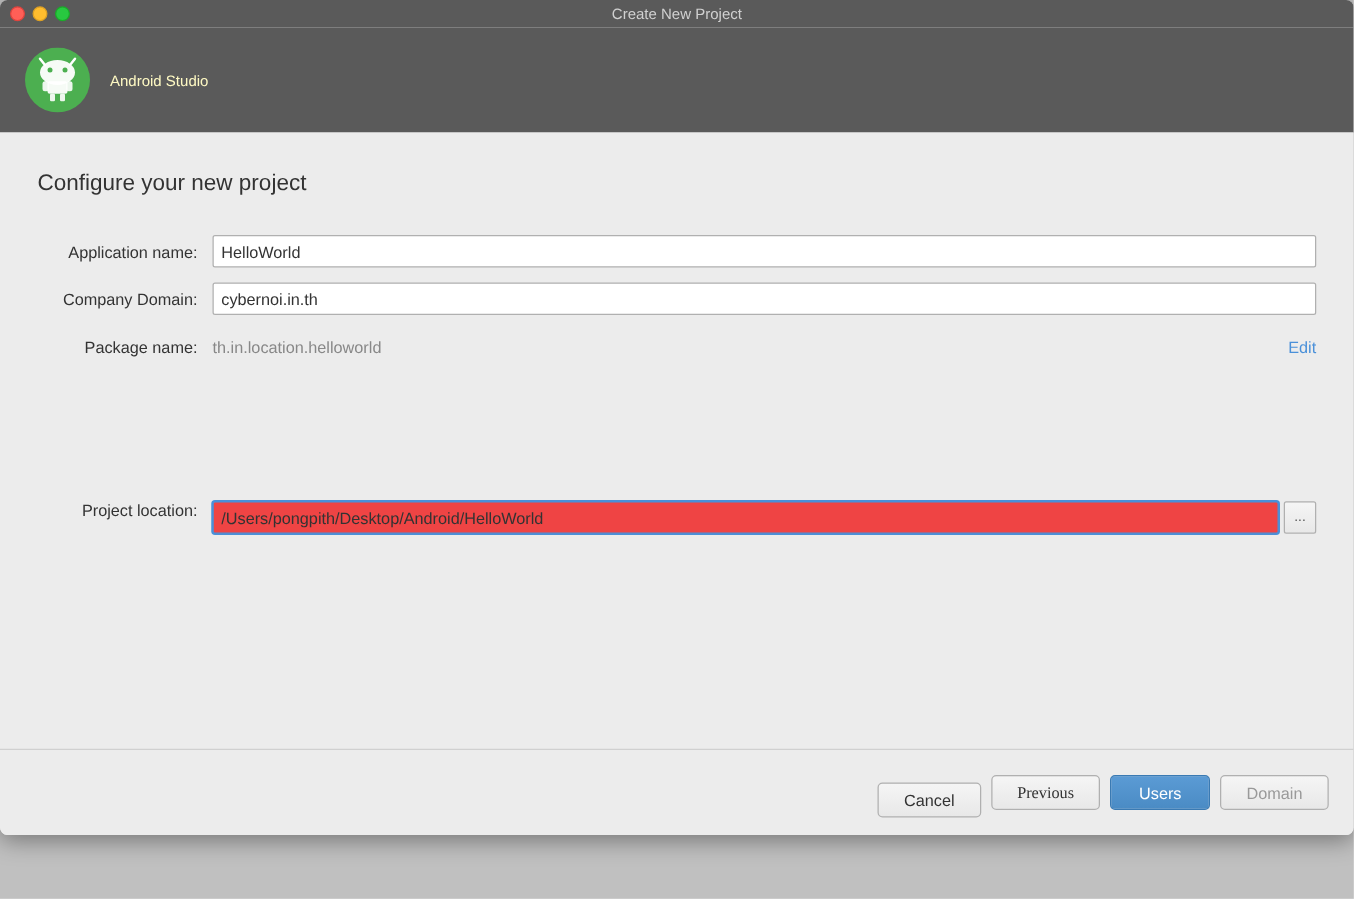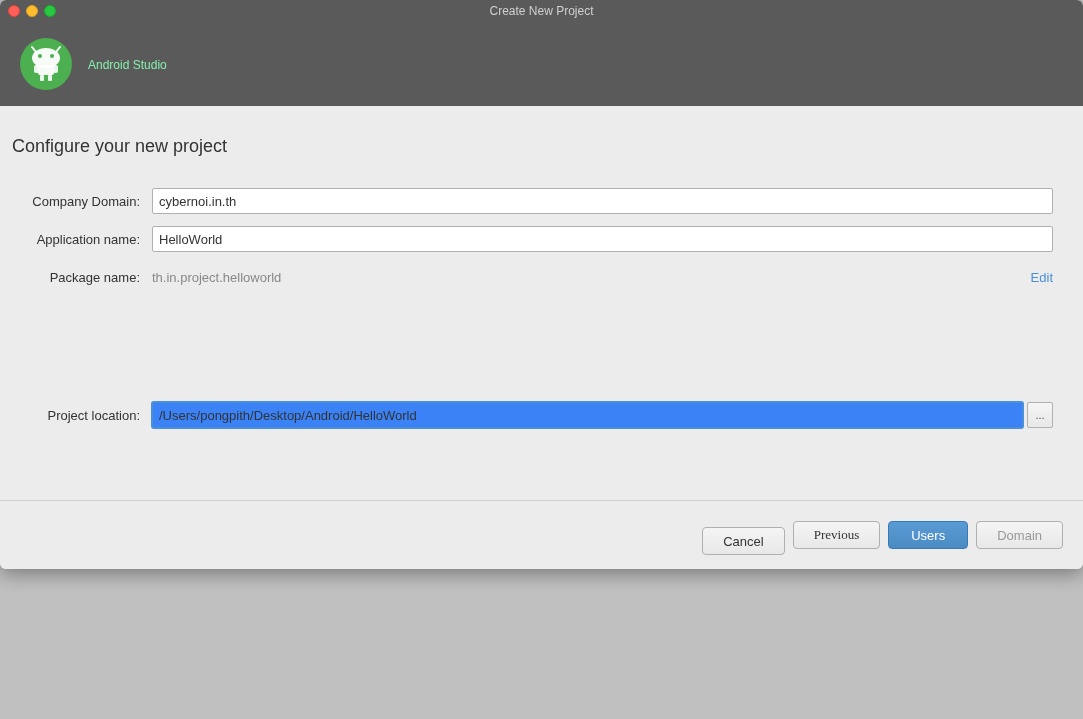--- a/index.html
+++ b/index.html
@@ -12,21 +12,21 @@
       width: 1083px;
       height: 719px;
       background: #c0c0c0;
       font-family: -apple-system, 'Helvetica Neue', Arial, sans-serif;
       font-size: 13px;
       overflow: hidden;
     }
 
     .window {
       width: 1083px;
-      height: 569px;
+      height: 668px;
       background: #ececec;
       border-radius: 6px;
       overflow: hidden;
       display: flex;
       flex-direction: column;
       box-shadow: 0 4px 20px rgba(0,0,0,0.4);
     }
 
     
     .title-bar {
@@ -86,30 +86,30 @@
     }
 
     .header-title {
       color: #ffffff;
       font-size: 22px;
       font-weight: 300;
       letter-spacing: 0.5px;
     }
 
     .header-subtitle {
-      color: #86efac;
+      color: #fef9c3;
       font-size: 12px;
       margin-top: 2px;
     }
 
     
     .main-content {
       flex: 1;
       background: #ececec;
-      padding: 30px 30px 0 12px;
+      padding: 30px 30px 0 30px;
       display: flex;
       flex-direction: column;
     }
 
     .page-title {
       font-size: 18px;
       font-weight: 400;
       color: #333333;
       margin-bottom: 30px;
     }
@@ -166,37 +166,37 @@
       flex: 1;
     }
 
     
     .location-section {
       margin-top: 100px;
     }
 
     .location-row {
       display: flex;
-      align-items: center;
+      align-items: flex-start;
       margin-bottom: 10px;
     }
 
     .location-input-wrapper {
       flex: 1;
       display: flex;
       align-items: center;
       gap: 4px;
     }
 
     .location-input {
       flex: 1;
       height: 26px;
       border: 1px solid #4a90d9;
       border-radius: 2px;
-      background: #3b82f6;
+      background: #ef4444;
       padding: 0 6px;
       font-size: 13px;
       color: #333333;
       outline: none;
       box-shadow: 0 0 0 1px #4a90d9;
     }
 
     .browse-button {
       width: 26px;
       height: 26px;
@@ -295,32 +295,32 @@
       <span class="header-subtitle">Android Studio</span>
     </div>
   </div>
 
   <div class="main-content">
     <h2 class="page-title">Configure your new project</h2>
 
     <div class="form-area">
 
       <div class="form-row">
+        <label class="form-label">Application name:</label>
+        <input class="form-input" type="text" value="HelloWorld" style="">
+      </div>
+
+      <div class="form-row">
         <label class="form-label">Company Domain:</label>
         <input class="form-input" type="text" value="cybernoi.in.th" style="">
       </div>
 
       <div class="form-row">
-        <label class="form-label">Application name:</label>
-        <input class="form-input" type="text" value="HelloWorld" style="">
-      </div>
-
-      <div class="form-row">
         <label class="form-label">Package name:</label>
-        <span class="package-value">th.in.project.helloworld</span>
+        <span class="package-value">th.in.location.helloworld</span>
         <a class="edit-link" href="#">Edit</a>
       </div>
 
     </div>
 
     <div class="location-section">
       <div class="location-row form-row">
         <label class="form-label">Project location:</label>
         <div class="location-input-wrapper">
           <input class="location-input" type="text" value="/Users/pongpith/Desktop/Android/HelloWorld" style="">

